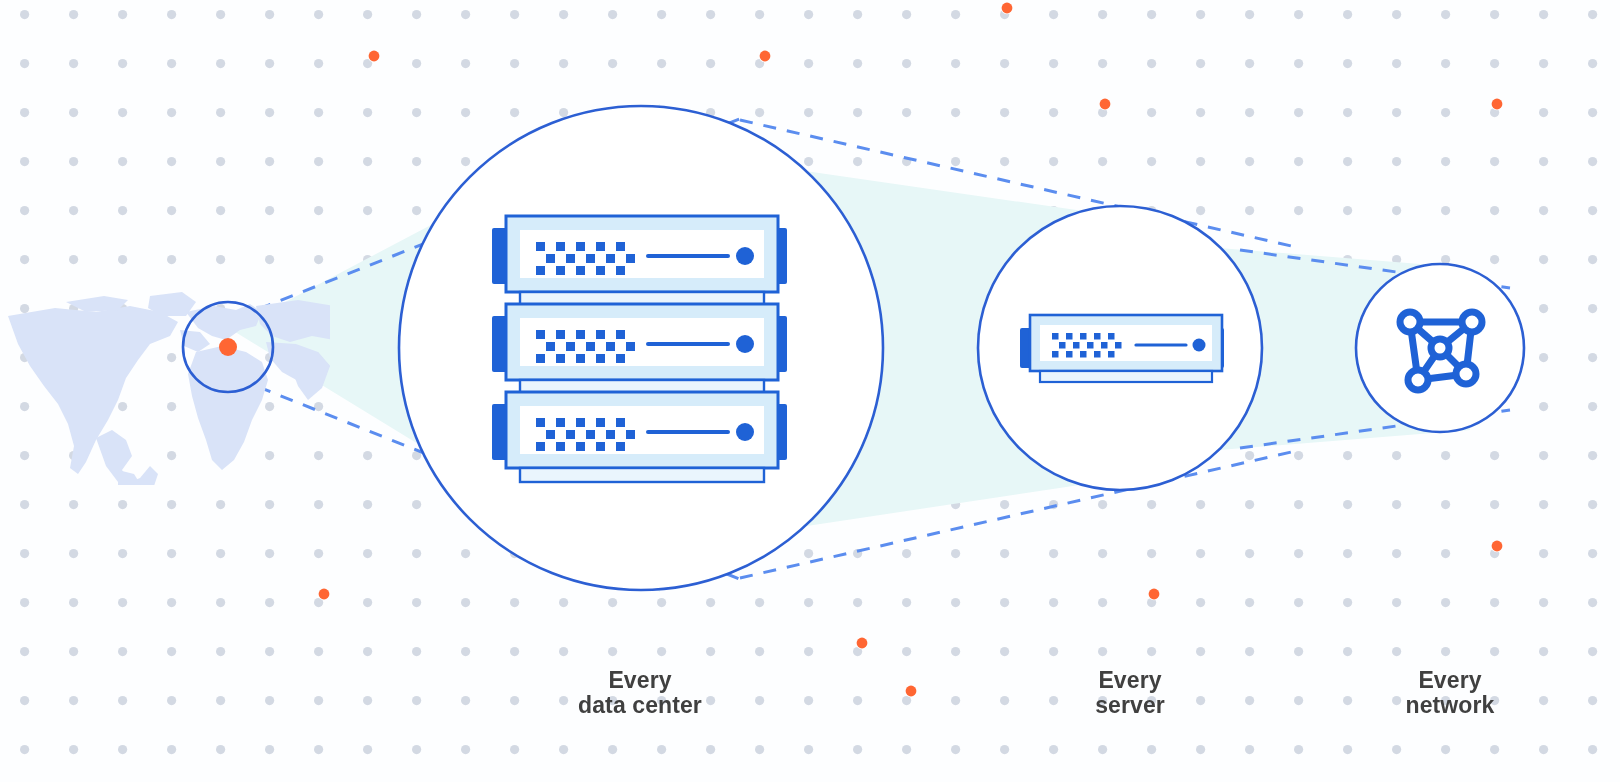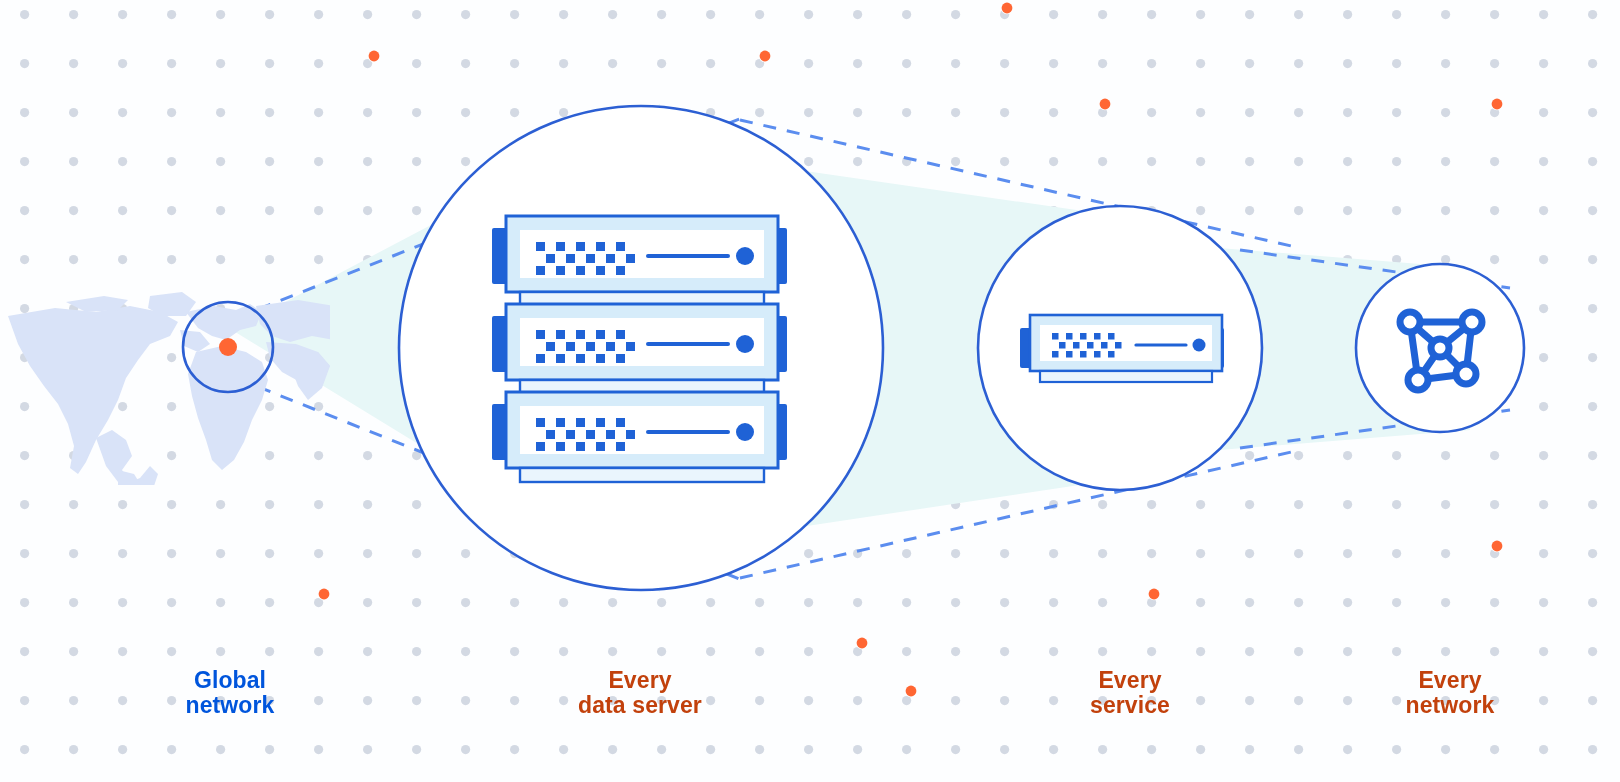--- a/index.html
+++ b/index.html
@@ -27,21 +27,21 @@
     width: 1620px;
     height: 782px;
     display: block;
   }
   .label {
     position: absolute;
     text-align: center;
     font-size: 23px;
     line-height: 25px;
     font-weight: 700;
-    color: #c2410c;
+    color: #404040;
     letter-spacing: 0.1px;
     white-space: pre;
     user-select: none;
   }
   .label.accent {
     color: #0055dc;
   }
   #label-global   { left: 140px;  top: 668px; width: 180px; }
   #label-dc       { left: 540px;  top: 668px; width: 200px; }
   #label-server   { left: 1032px; top: 668px; width: 196px; }
@@ -290,21 +290,20 @@
         <circle cx="1410" cy="322" r="10"></circle>
         <circle cx="1472" cy="322" r="10"></circle>
         <circle cx="1418" cy="380" r="10"></circle>
         <circle cx="1466" cy="374" r="10"></circle>
         <circle cx="1440" cy="348" r="9"></circle>
       </g>
     </g>
 
   </svg>
 
-  <div class="label accent" id="label-global" style="color: rgb(0, 85, 220);"><span>Global</span><br><span>network</span></div>
-
-  <div class="label" id="label-dc"><span>Every</span><br><span>data server</span></div>
-
-  <div class="label" id="label-server"><span>Every</span><br><span>service</span></div>
+
+  <div class="label" id="label-dc"><span>Every</span><br><span>data center</span></div>
+
+  <div class="label" id="label-server"><span>Every</span><br><span>server</span></div>
 
   <div class="label" id="label-service"><span>Every</span><br><span>network</span></div>
 
 </div>
 
 </body></html>

